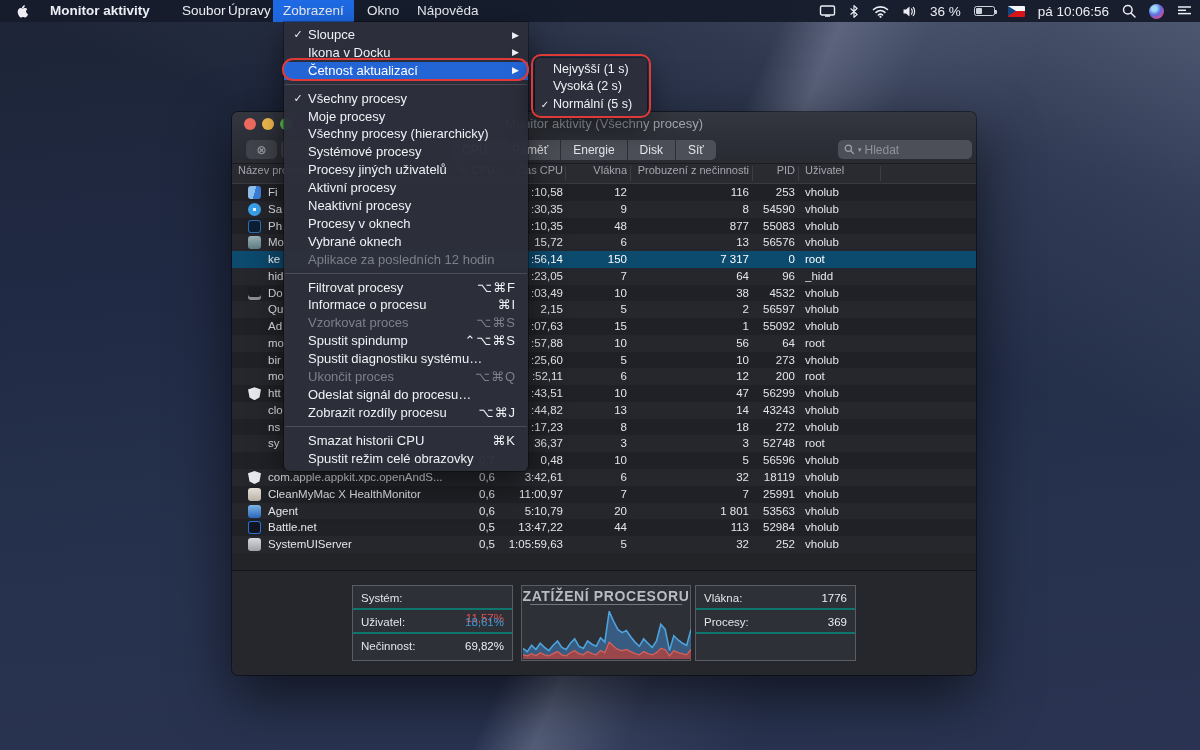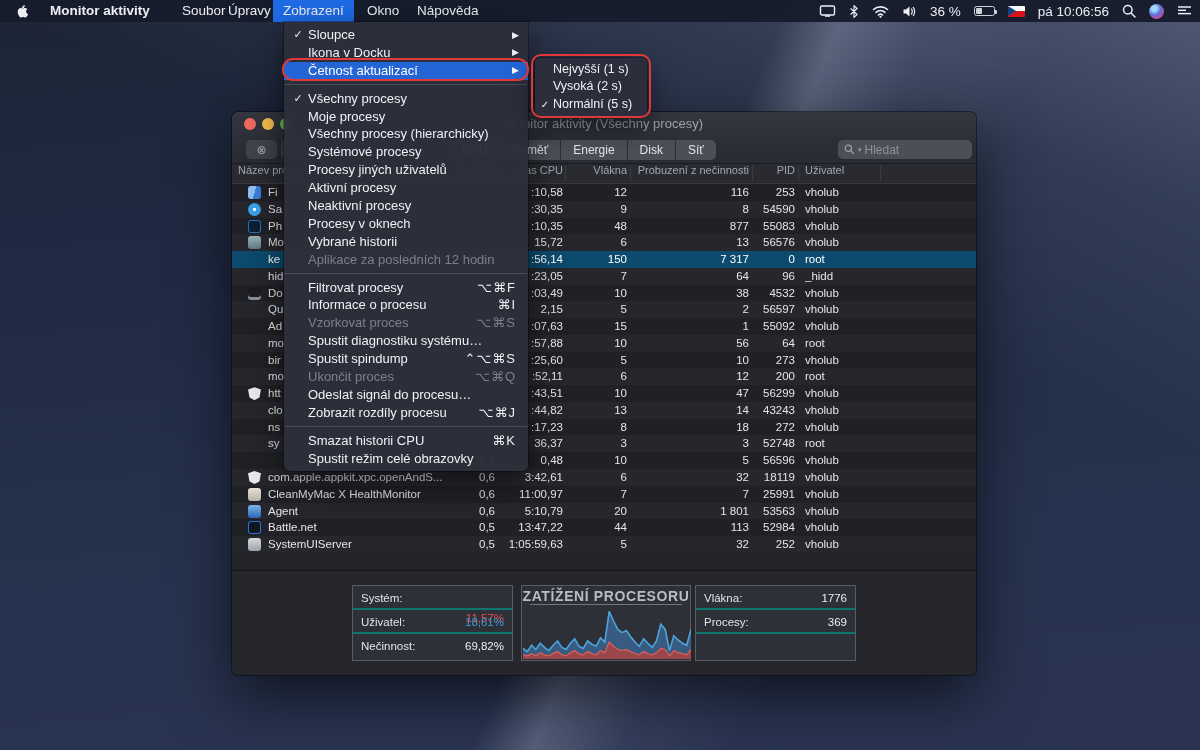--- a/index.html
+++ b/index.html
@@ -457,28 +457,28 @@
     <div class="mi hl"><span class="check"></span><span>Četnost aktualizací</span><span class="arrow">▶</span></div>
     <div class="msep"></div>
     <div class="mi"><span class="check">✓</span><span>Všechny procesy</span></div>
     <div class="mi"><span class="check"></span><span>Moje procesy</span></div>
     <div class="mi"><span class="check"></span><span>Všechny procesy (hierarchicky)</span></div>
     <div class="mi"><span class="check"></span><span>Systémové procesy</span></div>
     <div class="mi"><span class="check"></span><span>Procesy jiných uživatelů</span></div>
     <div class="mi"><span class="check"></span><span>Aktivní procesy</span></div>
     <div class="mi"><span class="check"></span><span>Neaktivní procesy</span></div>
     <div class="mi"><span class="check"></span><span>Procesy v oknech</span></div>
-    <div class="mi"><span class="check"></span><span>Vybrané historii</span></div>
+    <div class="mi"><span class="check"></span><span>Vybrané oknech</span></div>
     <div class="mi disabled"><span class="check"></span><span>Aplikace za posledních 12 hodin</span></div>
     <div class="msep"></div>
     <div class="mi"><span class="check"></span><span>Filtrovat procesy</span><span class="sc">⌥⌘F</span></div>
     <div class="mi"><span class="check"></span><span>Informace o procesu</span><span class="sc">⌘I</span></div>
     <div class="mi disabled"><span class="check"></span><span>Vzorkovat proces</span><span class="sc">⌥⌘S</span></div>
+    <div class="mi"><span class="check"></span><span>Spustit spindump</span><span class="sc">⌃⌥⌘S</span></div>
     <div class="mi"><span class="check"></span><span>Spustit diagnostiku systému…</span></div>
-    <div class="mi"><span class="check"></span><span>Spustit spindump</span><span class="sc">⌃⌥⌘S</span></div>
     <div class="mi disabled"><span class="check"></span><span>Ukončit proces</span><span class="sc">⌥⌘Q</span></div>
     <div class="mi"><span class="check"></span><span>Odeslat signál do procesu…</span></div>
     <div class="mi"><span class="check"></span><span>Zobrazit rozdíly procesu</span><span class="sc">⌥⌘J</span></div>
     <div class="msep"></div>
     <div class="mi"><span class="check"></span><span>Smazat historii CPU</span><span class="sc">⌘K</span></div>
     <div class="mi"><span class="check"></span><span>Spustit režim celé obrazovky</span></div>
   </div>
 
 <div class="submenu" id="update-submenu">
     <div class="smi"><span class="check"></span><span>Nejvyšší (1 s)</span></div>

